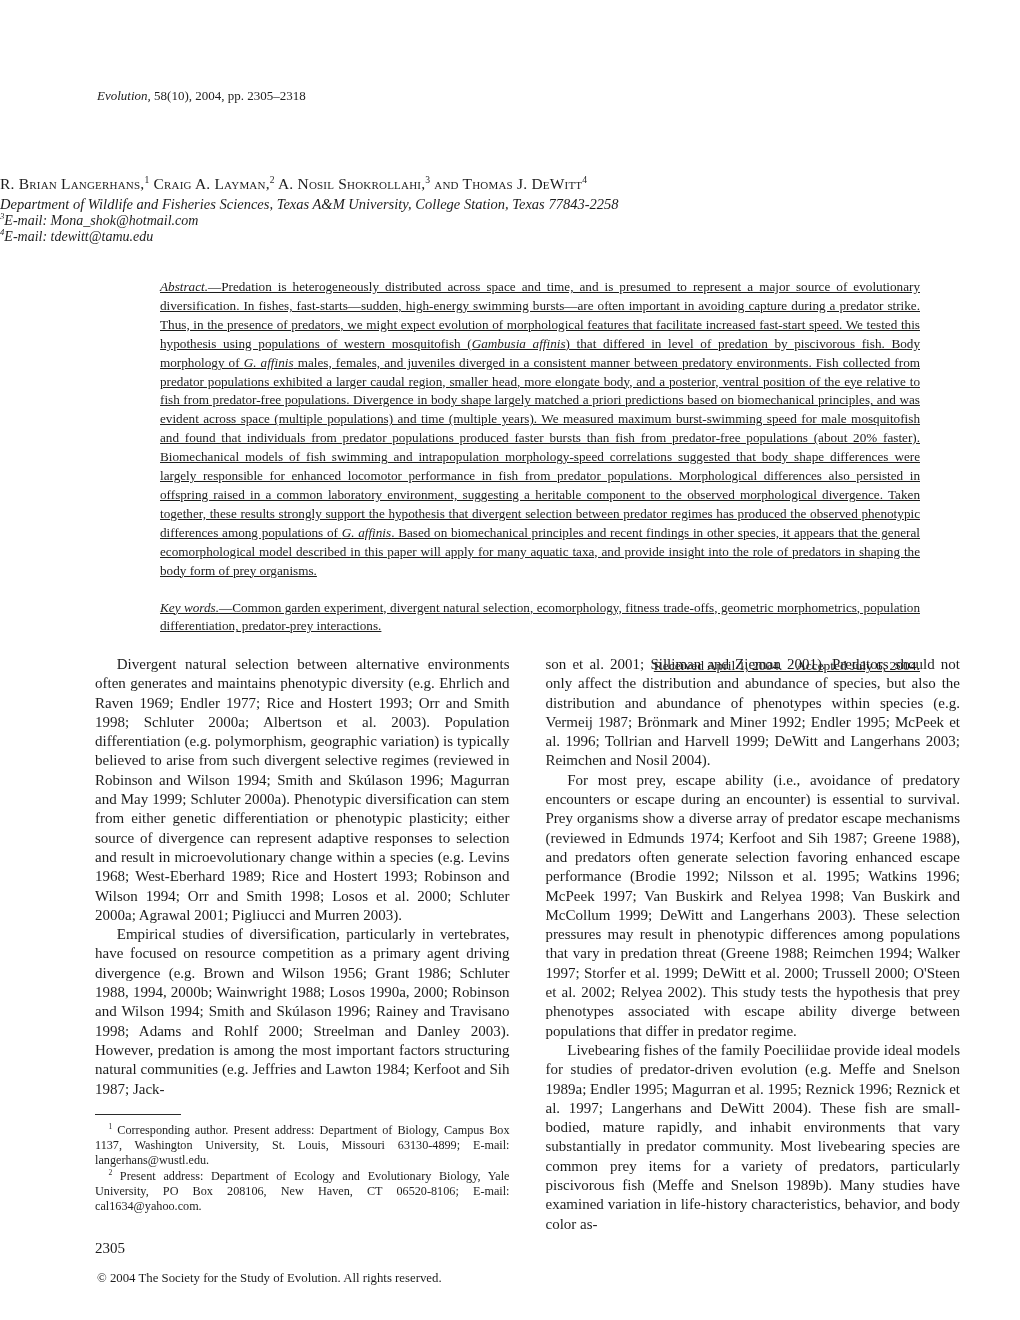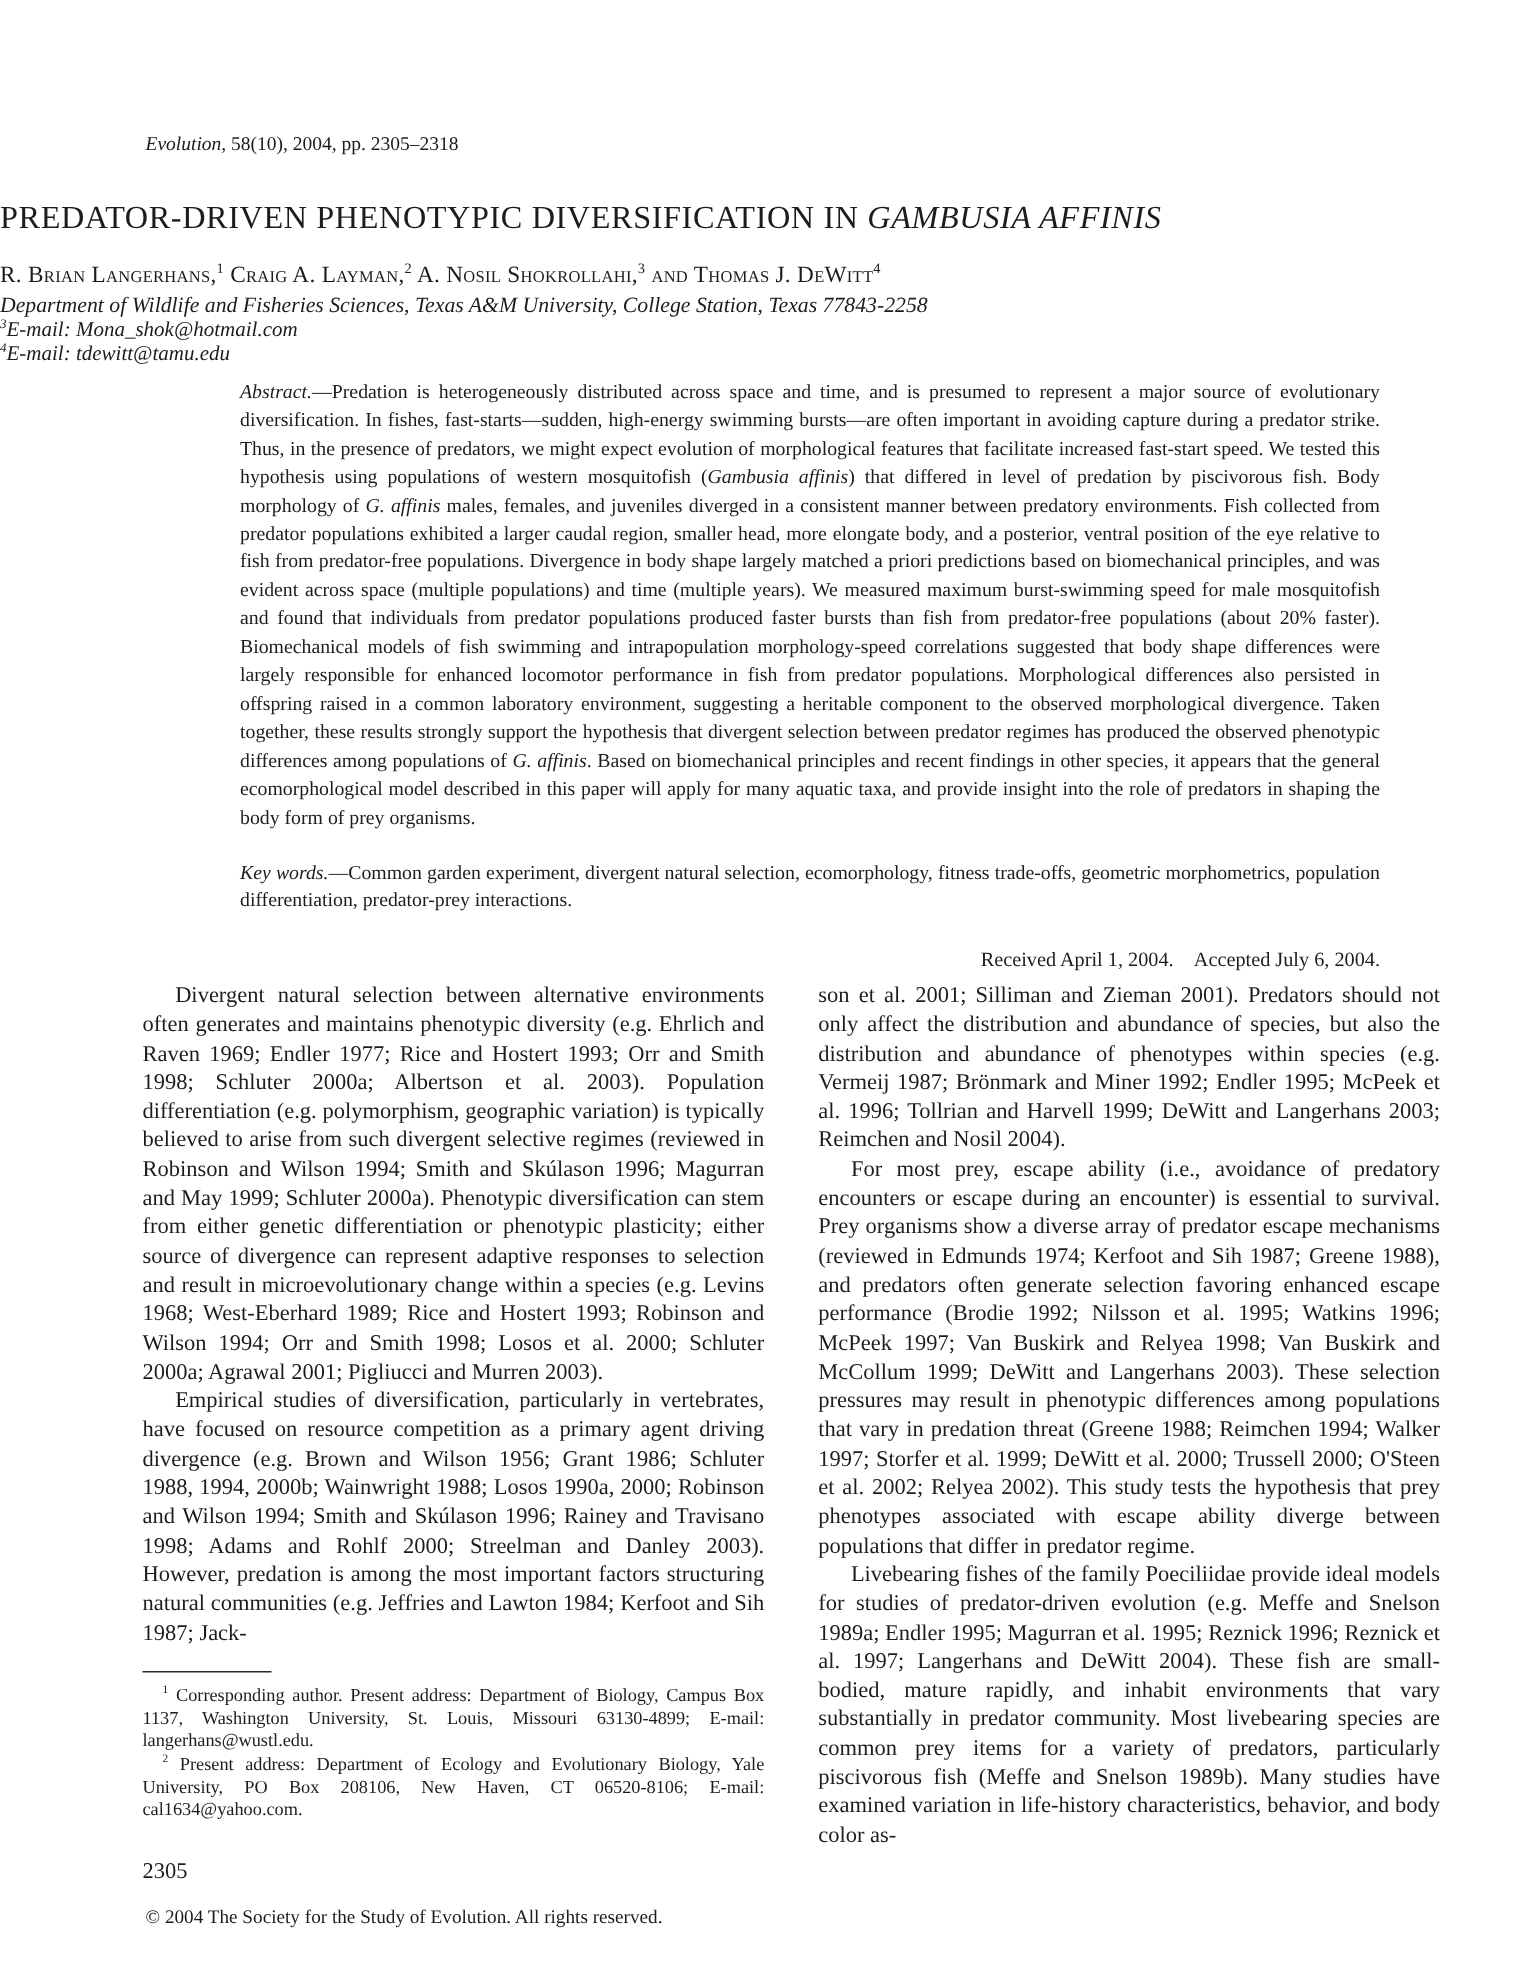--- a/index.html
+++ b/index.html
@@ -51,22 +51,23 @@
     left: 0;
     width: 100%;
     font-size: 14px;
     font-style: italic;
   }
   .email.e3 { top: 213px; }
   .email.e4 { top: 229px; }
 
   .abstract-block {
     position: absolute;
-    left: 160px; top: 252px;
+    left: 160px; top: 278px;
     width: 760px;
+    text-decoration: underline;
   }
   .abstract, .keywords {
     margin: 0;
     font-size: 13.2px;
     line-height: 18.9px;
     text-align: justify;
   }
   .keywords { margin-top: 18px; }
   .received {
     margin: 22px 0 0 0;
@@ -113,21 +114,20 @@
     font-size: 12.8px;
   }
 </style>
 </head>
 <body>
 
 <div class="page">
 
   <div class="journal-line"><span class="seg-i">Evolution,</span><span> 58(10), 2004, pp. 2305–2318</span></div>
 
-  <h1 class="title"><span>PREDATOR-DRIVEN PHENOTYPIC DIVERSIFICATION IN </span><span class="seg-i">GAMBUSIA AFFINIS</span></h1>
 
   <div class="authors"><span>R. Brian Langerhans,</span><span class="seg-sup">1</span><span> Craig A. Layman,</span><span class="seg-sup">2</span><span> A. Nosil Shokrollahi,</span><span class="seg-sup">3</span><span> and Thomas J. DeWitt</span><span class="seg-sup">4</span></div>
 
   <div class="affiliation">Department of Wildlife and Fisheries Sciences, Texas A&amp;M University, College Station, Texas 77843-2258</div>
 
   <div class="email e3"><span class="seg-sup">3</span><span>E-mail: Mona_shok@hotmail.com</span></div>
 
   <div class="email e4"><span class="seg-sup">4</span><span>E-mail: tdewitt@tamu.edu</span></div>
 
   <div class="abstract-block">

